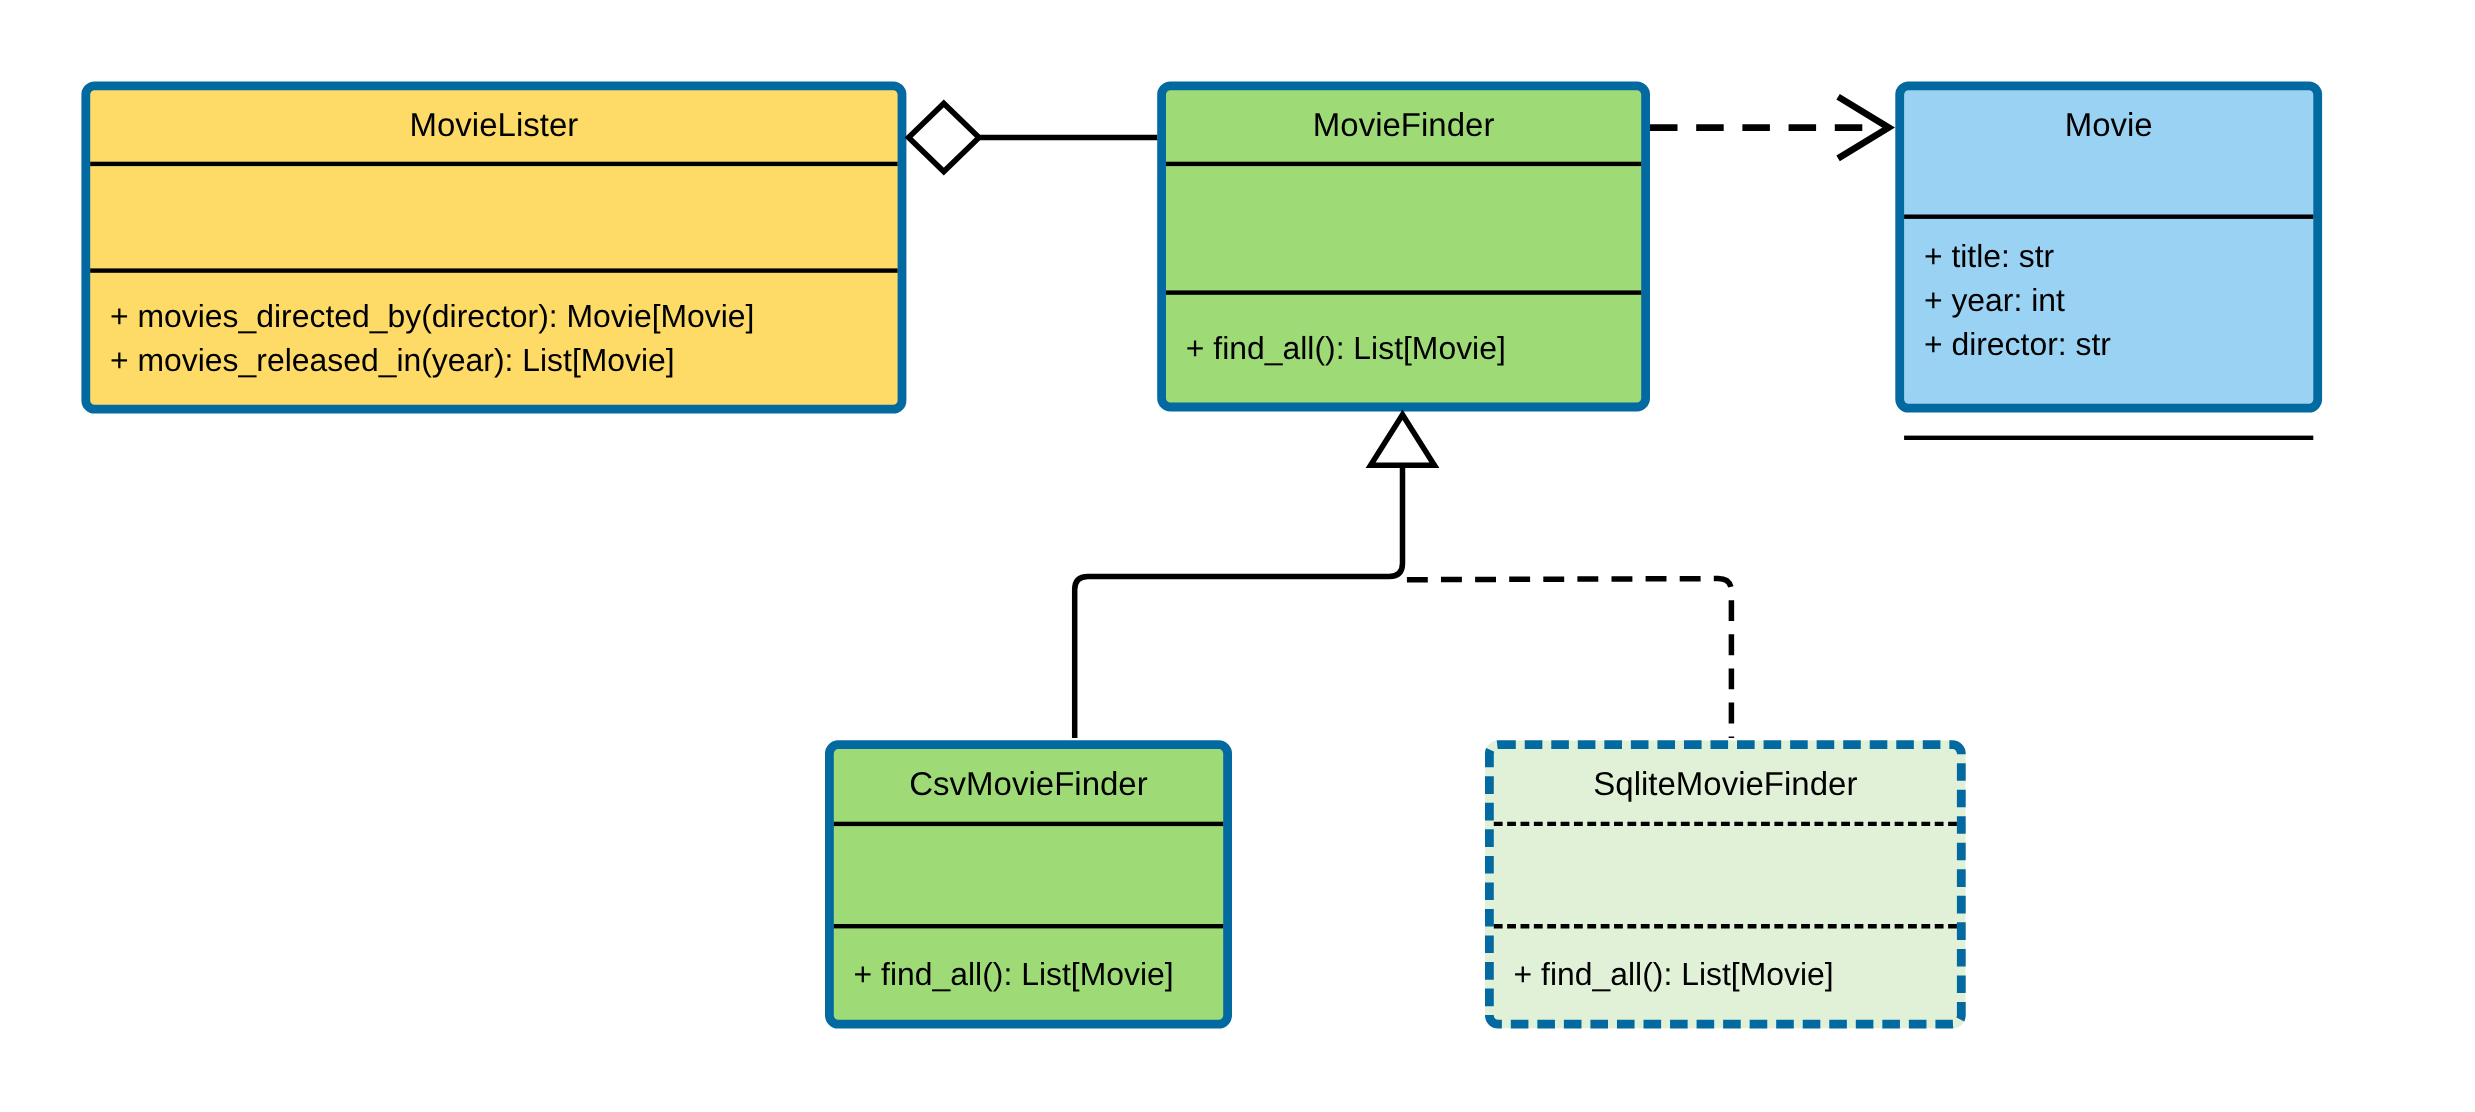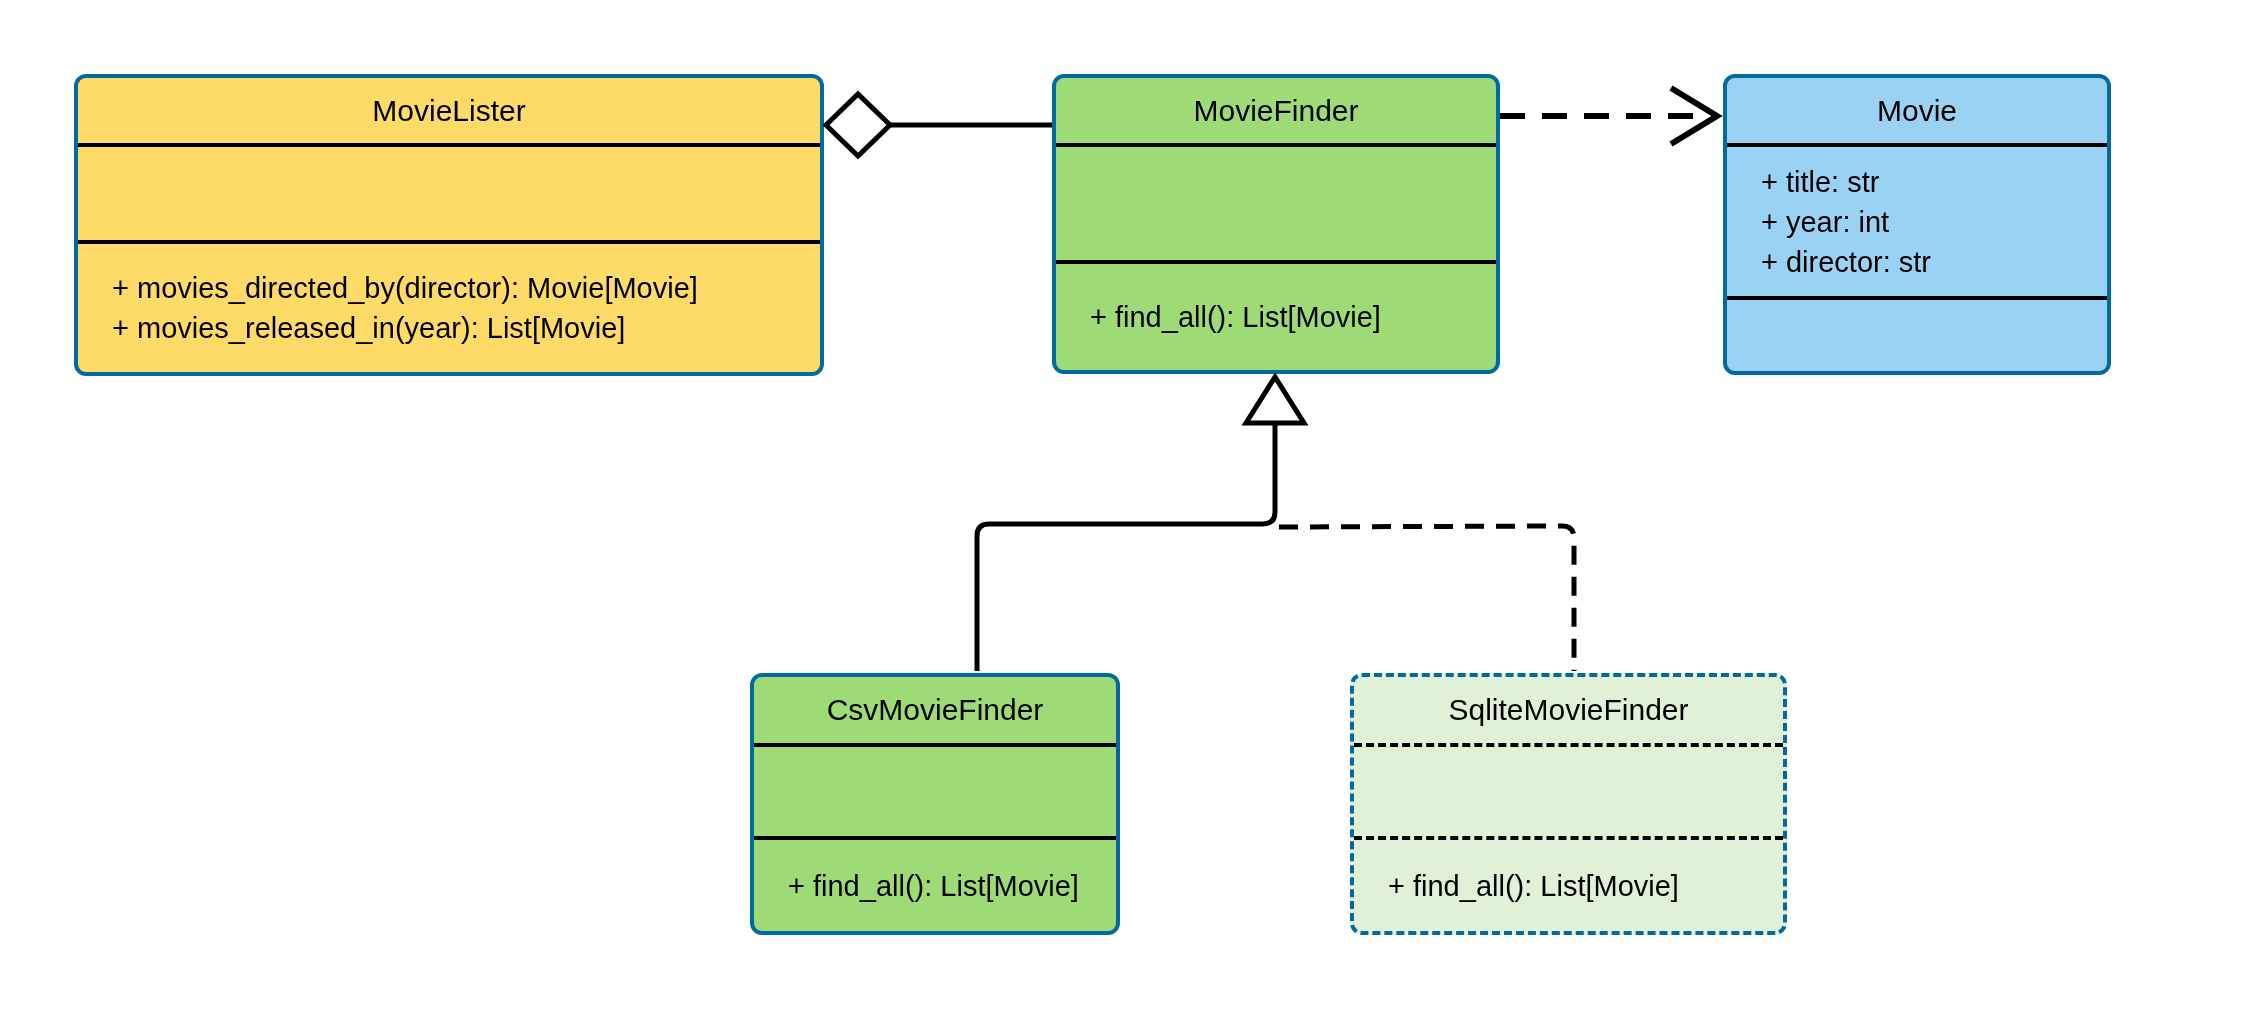--- a/index.html
+++ b/index.html
@@ -9,21 +9,21 @@
   .canvas {
     position: relative;
     width: 2250px;
     height: 1011px;
     background: #ffffff;
     overflow: hidden;
   }
 
   .uml-class {
     position: absolute;
-    border: 4px solid #0369a1;
+    border: 8px solid #0369a1;
     border-radius: 12px;
     display: flex;
     flex-direction: column;
     color: #000000;
   }
   .uml-class.dashed { border-style: dashed; }
 
   .compartment {
     display: flex;
     flex-direction: column;
@@ -35,21 +35,21 @@
 
   .class-title {
     align-items: center;
     font-size: 30px;
     line-height: 34px;
     text-align: center;
   }
   .member {
     font-size: 29px;
     line-height: 40px;
-    padding-left: 34px;
+    padding-left: 18px;
     white-space: nowrap;
   }
 
   .fill-yellow { background: #fddb66; }
   .fill-green { background: #9edb77; }
   .fill-lightgreen { background: #e0f1d8; justify-content: flex-end; }
   .fill-blue { background: #9ad2f3; }
 
   svg.connectors {
     position: absolute;
@@ -79,21 +79,21 @@
   <div class="uml-class fill-green" style="left:1052px; top:74px; width:448px; height:300px;">
     <div class="compartment class-title" style="flex: 0 0 65px; border-radius: 27px;">
       <span>MovieFinder</span>
     </div>
     <div class="compartment" style="flex: 0 0 117px;"></div>
     <div class="compartment" style="flex: 1 1 auto;">
       <div class="member">+ find_all(): List[Movie]</div>
     </div>
   </div>
 
-  <div class="uml-class fill-blue" style="left:1723px; top:74px; width:388px; height:301px;">
+  <div class="uml-class fill-blue" style="left:1723px; top:74px; width:388px; height:301px;gap:48px;">
     <div class="compartment class-title" style="flex: 0 0 65px;">
       <span>Movie</span>
     </div>
     <div class="compartment" style="flex: 0 0 153px;">
       <div class="member">+ title: str</div>
       <div class="member">+ year: int</div>
       <div class="member">+ director: str</div>
     </div>
     <div class="compartment" style="flex: 1 1 auto;"></div>
   </div>

